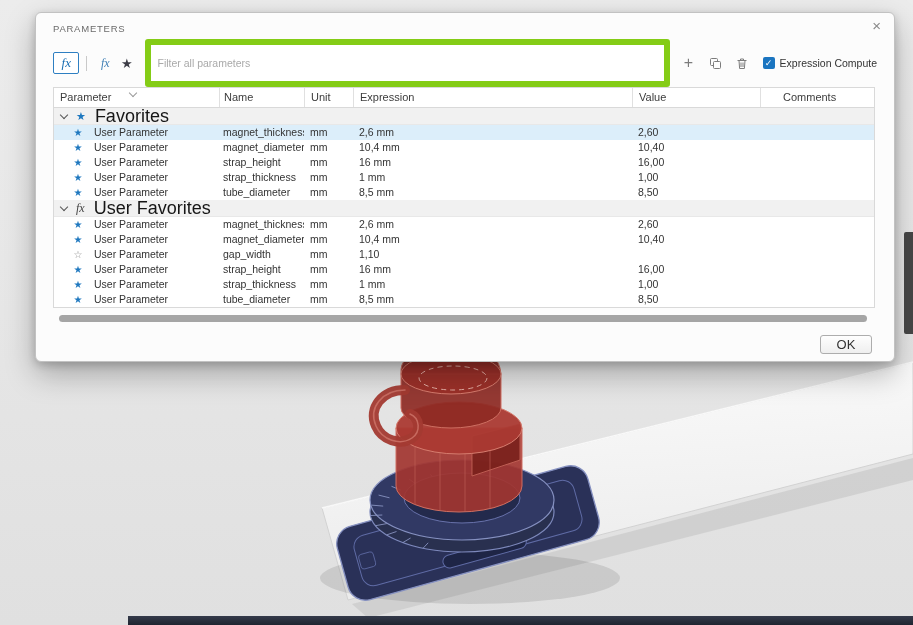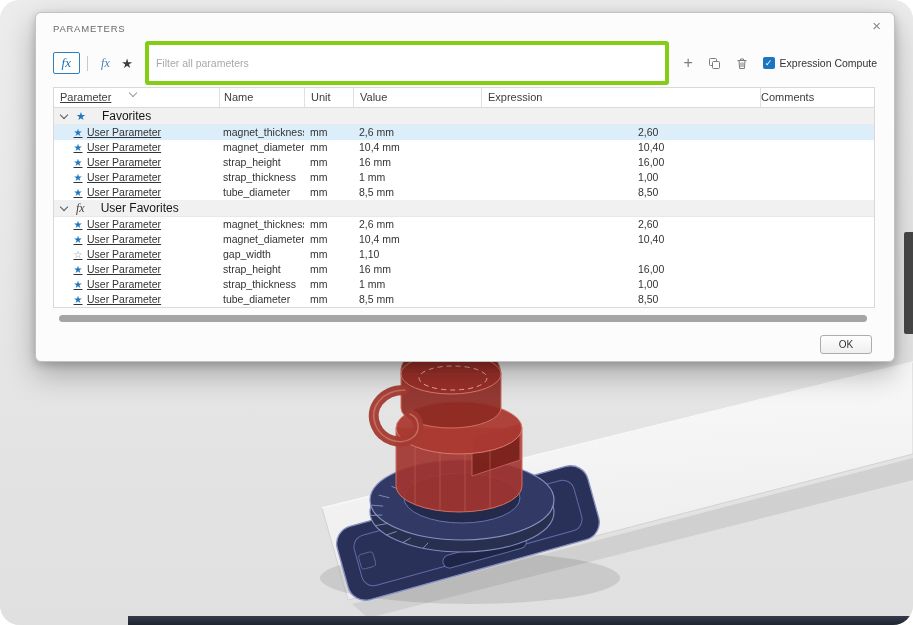--- a/index.html
+++ b/index.html
@@ -1,17 +1,17 @@
 <!DOCTYPE html>
 <html><head>
 <meta charset="utf-8">
 <style>
   html,body{margin:0;padding:0;}
   body{width:913px;height:625px;overflow:hidden;font-family:"Liberation Sans",sans-serif;}
-  .stage{position:relative;width:913px;height:625px;background:#e6e6e6;overflow:hidden;border-radius:20px;}
+  .stage{position:relative;width:913px;height:625px;background:#e6e6e6;overflow:hidden;}
   svg.scene{position:absolute;left:0;top:0;display:block;}
 
   .timeline-bar{position:absolute;left:128px;top:616px;width:785px;height:9px;
     background:linear-gradient(#343a4a,#1f2430);}
   .right-edge-panel{position:absolute;left:904px;top:232px;width:9px;height:102px;
     background:#474747;border-radius:2px 0 0 2px;}
 
   
   .dialog{position:absolute;left:35px;top:12px;width:858px;height:348px;background:#fcfcfc;
     border:1px solid #c2c2c2;border-radius:6px;
@@ -21,21 +21,21 @@
 
   .toolbar{position:absolute;left:17px;right:17px;top:38px;height:24px;display:flex;align-items:center;}
   .tool{display:inline-flex;align-items:center;justify-content:center;height:20px;color:#7c7c7c;cursor:pointer;}
   .fx-glyph{font-family:"Liberation Serif",serif;font-style:italic;font-size:13px;}
   .fx-active{width:25px;border:1px solid #2e7fc2;border-radius:2px;background:#fff;}
   .fx-active .fx-glyph{color:#1b6fb3;}
   .vsep{width:1px;height:15px;background:#c9c9c9;margin:0 7px;}
   .fx-plain{width:22px;}
   .fx-plain .fx-glyph{color:#3f7fb5;font-size:12px;}
   .star-tool{width:22px;color:#3c3c46;font-size:13px;margin-right:7px;}
-  .filter-input{width:510px;height:16px;border:4px solid #84cc16;border-radius:3px;font-size:10.5px;
+  .filter-input{width:510px;height:16px;border:6px solid #84cc16;border-radius:3px;font-size:10.5px;
     padding:10px 7px;color:#333;font-family:inherit;background:#fff;outline:none;}
   .filter-input::placeholder{color:#a9a9a9;}
   .spacer{flex:1;}
   .icon-btn{margin-left:11px;width:16px;}
   .plus-tool{font-size:16px;color:#7c7c7c;}
   .auto-compute{display:flex;align-items:center;margin-left:13px;font-size:10.5px;color:#333;cursor:pointer;white-space:nowrap;}
   .checkbox{display:inline-block;width:12px;height:12px;background:#1b75c0;border-radius:2px;color:#fff;
     font-size:9px;line-height:12px;text-align:center;margin-right:5px;}
 
   
@@ -43,39 +43,39 @@
   .thead{display:flex;height:19px;border-bottom:1px solid #d9d9d9;position:relative;background:#fff;}
   .th{font-size:11px;color:#3c3c3c;line-height:19px;padding-left:6px;border-left:1px solid #e0e0e0;box-sizing:border-box;}
   .th.c0{border-left:none;}
   .sort-chevron{position:absolute;left:76px;top:2px;width:5px;height:5px;
     border-right:1.2px solid #9a9a9a;border-bottom:1.2px solid #9a9a9a;transform:rotate(45deg);}
   .grow{display:flex;align-items:center;height:16px;background:#f1f1f1;border-bottom:1px solid #e8e8e8;}
   .chev{width:5px;height:5px;border-right:1.4px solid #555;border-bottom:1.4px solid #555;
     transform:rotate(45deg);margin-left:7px;margin-top:-2px;}
   .gicon-star{color:#1f78bf;font-size:11px;margin-left:9px;line-height:16px;}
   .gicon-fx{font-family:"Liberation Serif",serif;font-style:italic;font-size:12px;color:#444;margin-left:9px;}
-  .glabel{font-size:12px;color:#161616;margin-left:16px;}
+  .glabel{font-size:18px;color:#161616;margin-left:9px;}
   .drow{display:flex;height:15px;line-height:15px;font-size:10.5px;color:#333;background:#fff;}
   .drow.selected{background:#dceefa;}
   .cell{overflow:hidden;white-space:nowrap;box-sizing:border-box;}
-  .c0{width:165px;text-decoration:underline;}
+  .c0{width:165px;}
   .drow .c0{display:flex;align-items:center;}
   .rstar{width:12px;margin-left:18px;font-size:10px;color:#1f78bf;text-align:center;line-height:15px;}
   .rstar.outline{color:#8f8f8f;}
-  .ptype{margin-left:3px;}
+  .ptype{margin-left:10px;}
   .c1{width:85px;padding-left:4px;}
   .c2{width:49px;padding-left:6px;}
   .c3{width:279px;padding-left:6px;}
   .c4{width:128px;padding-left:6px;}
-  .c5{flex:1;padding-left:0;}
+  .c5{flex:1;padding-left:22px;}
 
   .hscroll{position:absolute;left:17px;right:17px;top:301px;height:10px;}
   .hthumb{position:absolute;left:6px;right:10px;top:1px;height:7px;border-radius:4px;background:#a5a5a5;cursor:pointer;}
 
-  .ok-btn{position:absolute;right:22px;top:322px;width:52px;height:19px;font-size:10px;color:#333;
+  .ok-btn{position:absolute;right:22px;top:322px;width:52px;height:19px;font-size:13px;color:#333;
     background:linear-gradient(#fefefe,#efefef);border:1px solid #adadad;border-radius:3px;
     font-family:inherit;cursor:pointer;padding:0;}
 </style>
 </head>
 <body>
 
 <div class="stage">
 
   <svg class="scene" width="913" height="625" viewBox="0 0 913 625">
     <defs>
@@ -184,22 +184,22 @@
         <span>Expression Compute</span>
       </label>
     </div>
 
     <div class="param-table">
       <div class="thead">
         <span class="sort-chevron"></span>
       <span class="th c0">Parameter</span>
           <span class="th c1">Name</span>
           <span class="th c2">Unit</span>
+          <span class="th c3">Expression</span>
           <span class="th c4">Value</span>
-          <span class="th c3">Expression</span>
           <span class="th c5">Comments</span>
         </div>
       <div class="tbody">
           <div class="grow">
             <span class="chev"></span>
             <span class="gicon-star">★</span>
             <span class="glabel">Favorites</span>
           </div>
           <div class="drow selected">
             <span class="cell c0">

